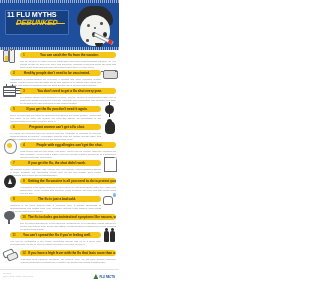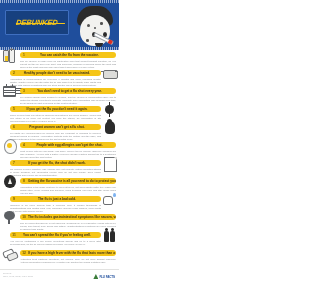--- a/index.html
+++ b/index.html
@@ -151,20 +151,21 @@
 </style>
 </head>
 <body>
 
 <div id="page">
 
   <div class="header">
     <div class="stripe"></div>
     <div class="stripe bot"></div>
     <div class="title-plate"></div>
+    <div class="title-main">11 FLU MYTHS</div>
     <div class="title-sub">
       <span>DEBUNKED</span>
       <span class="strike"></span>
     </div>
     <div class="kid">
       <div class="hair"></div>
       <div class="face">
         <div class="eye l"></div>
         <div class="eye r"></div>
         <div class="spot" style="left:7px;top:9px;width:3px;height:3px"></div>

